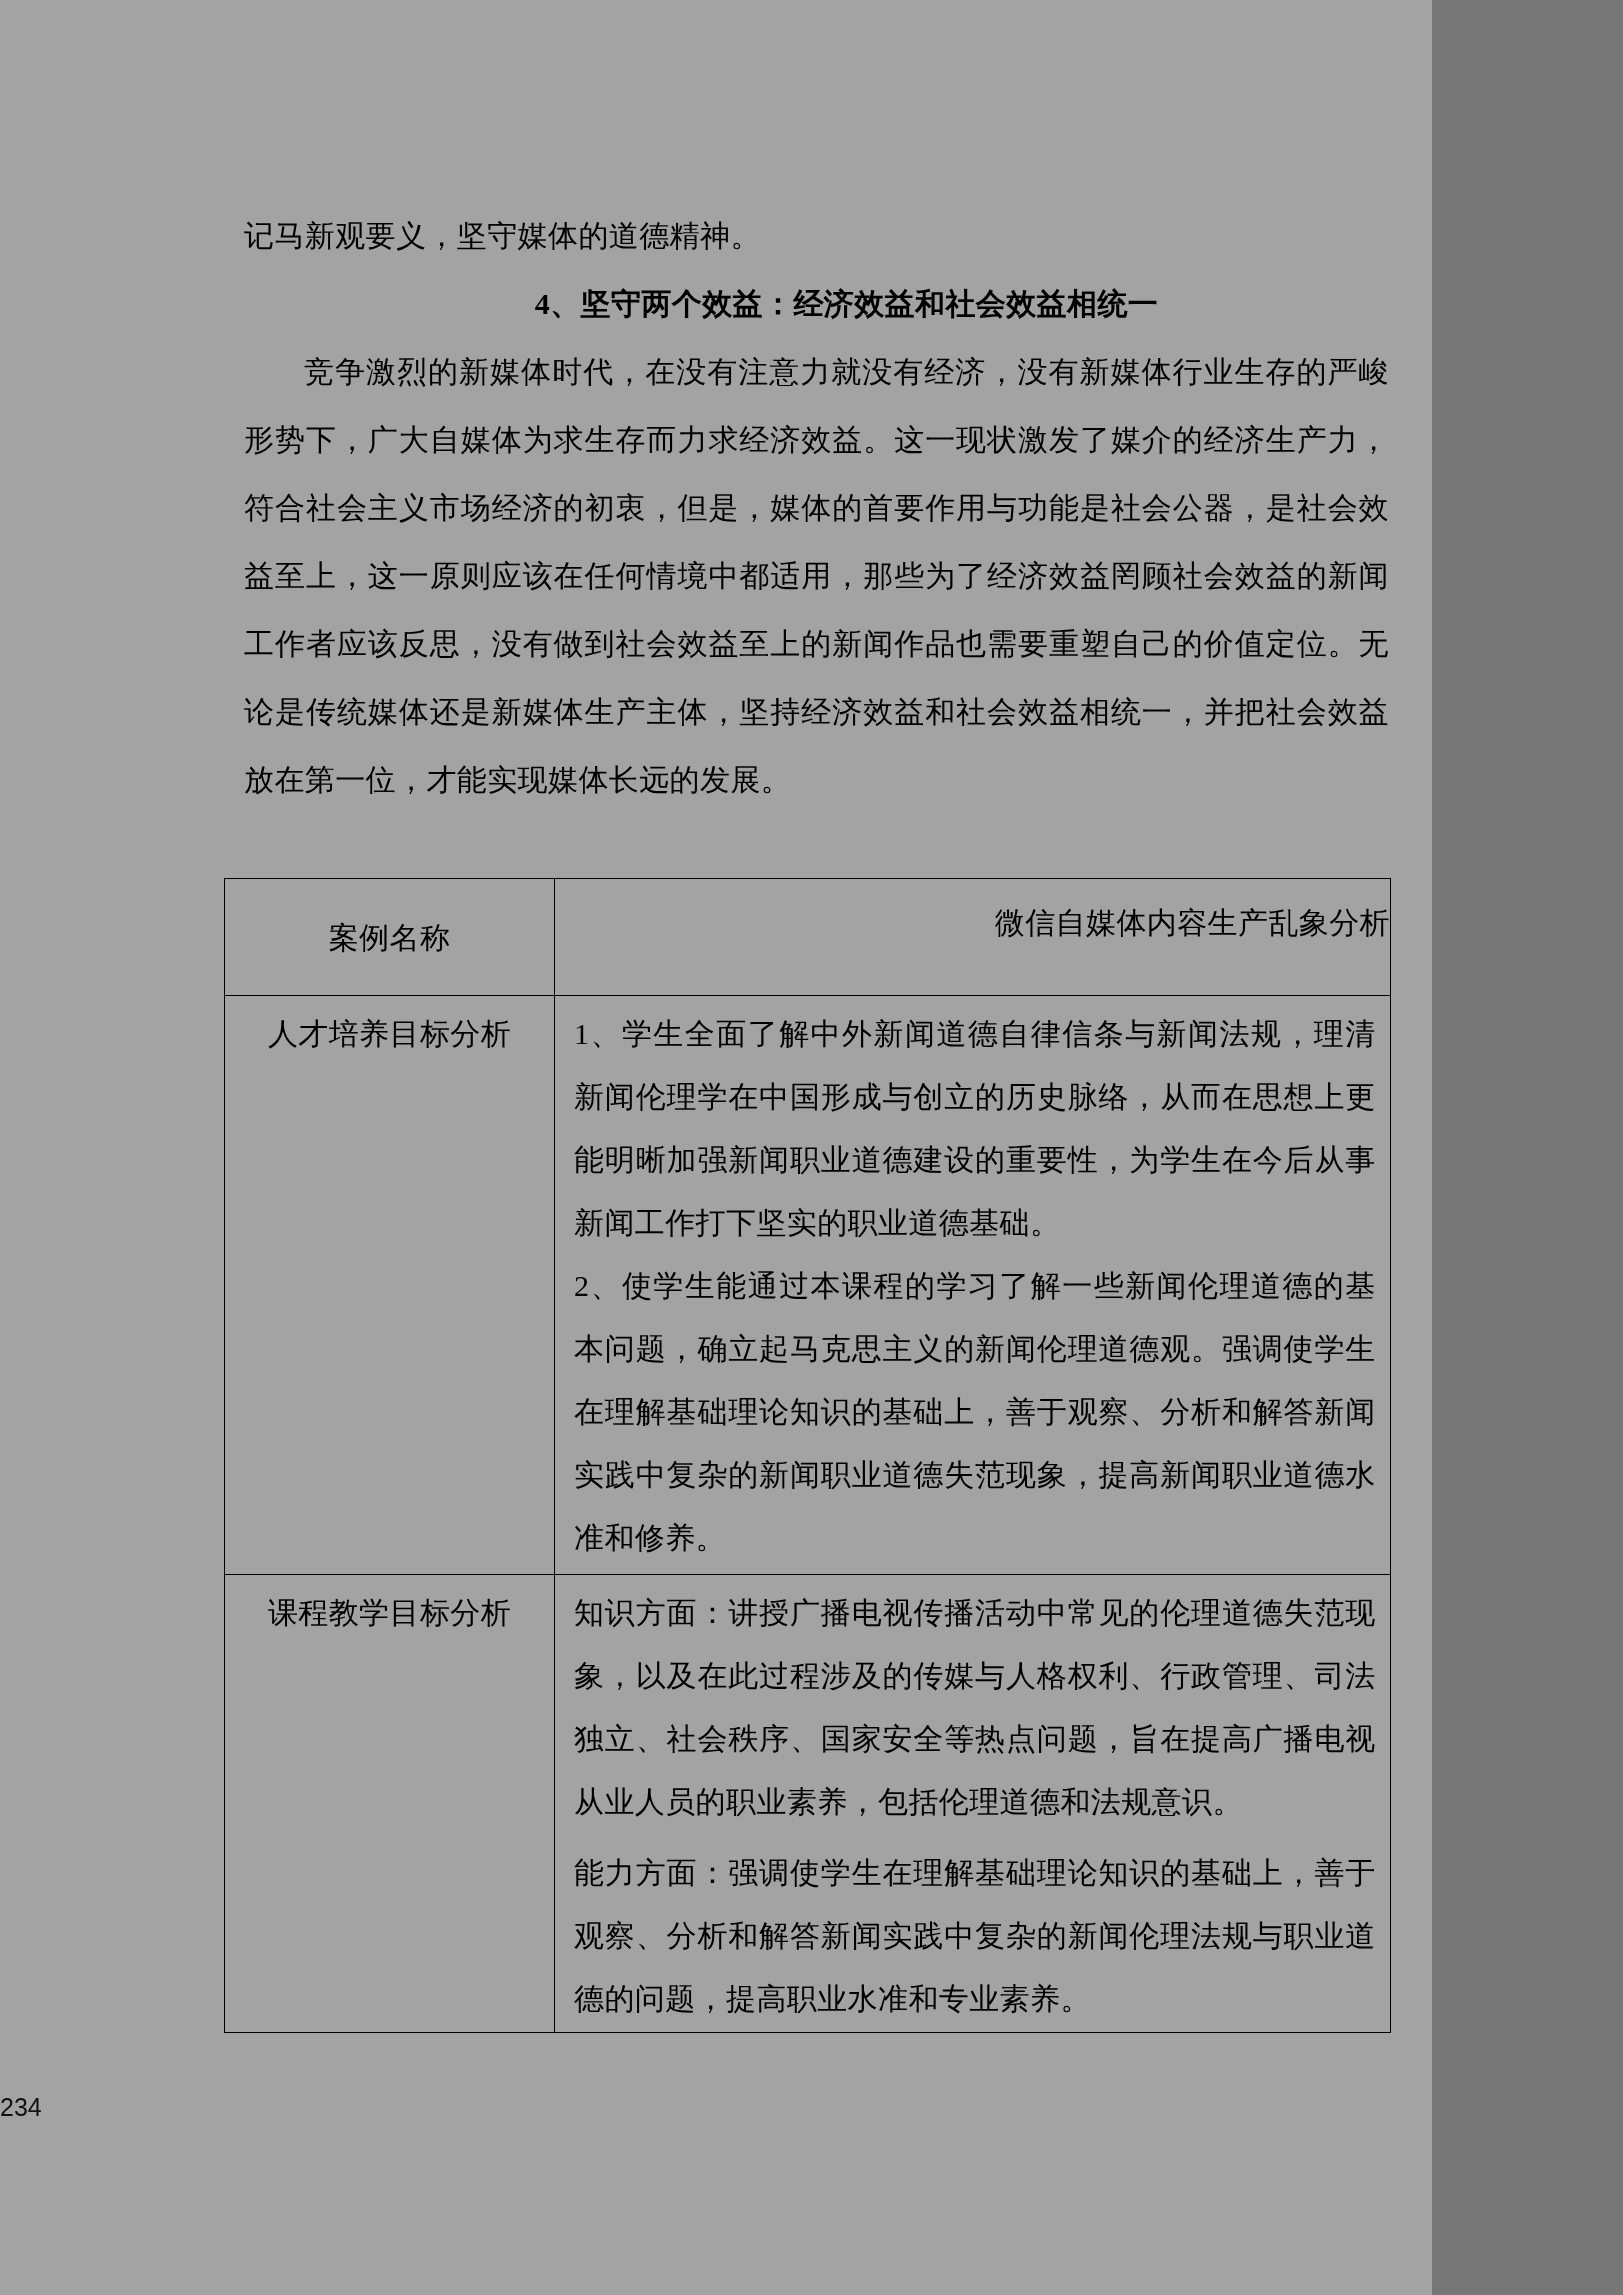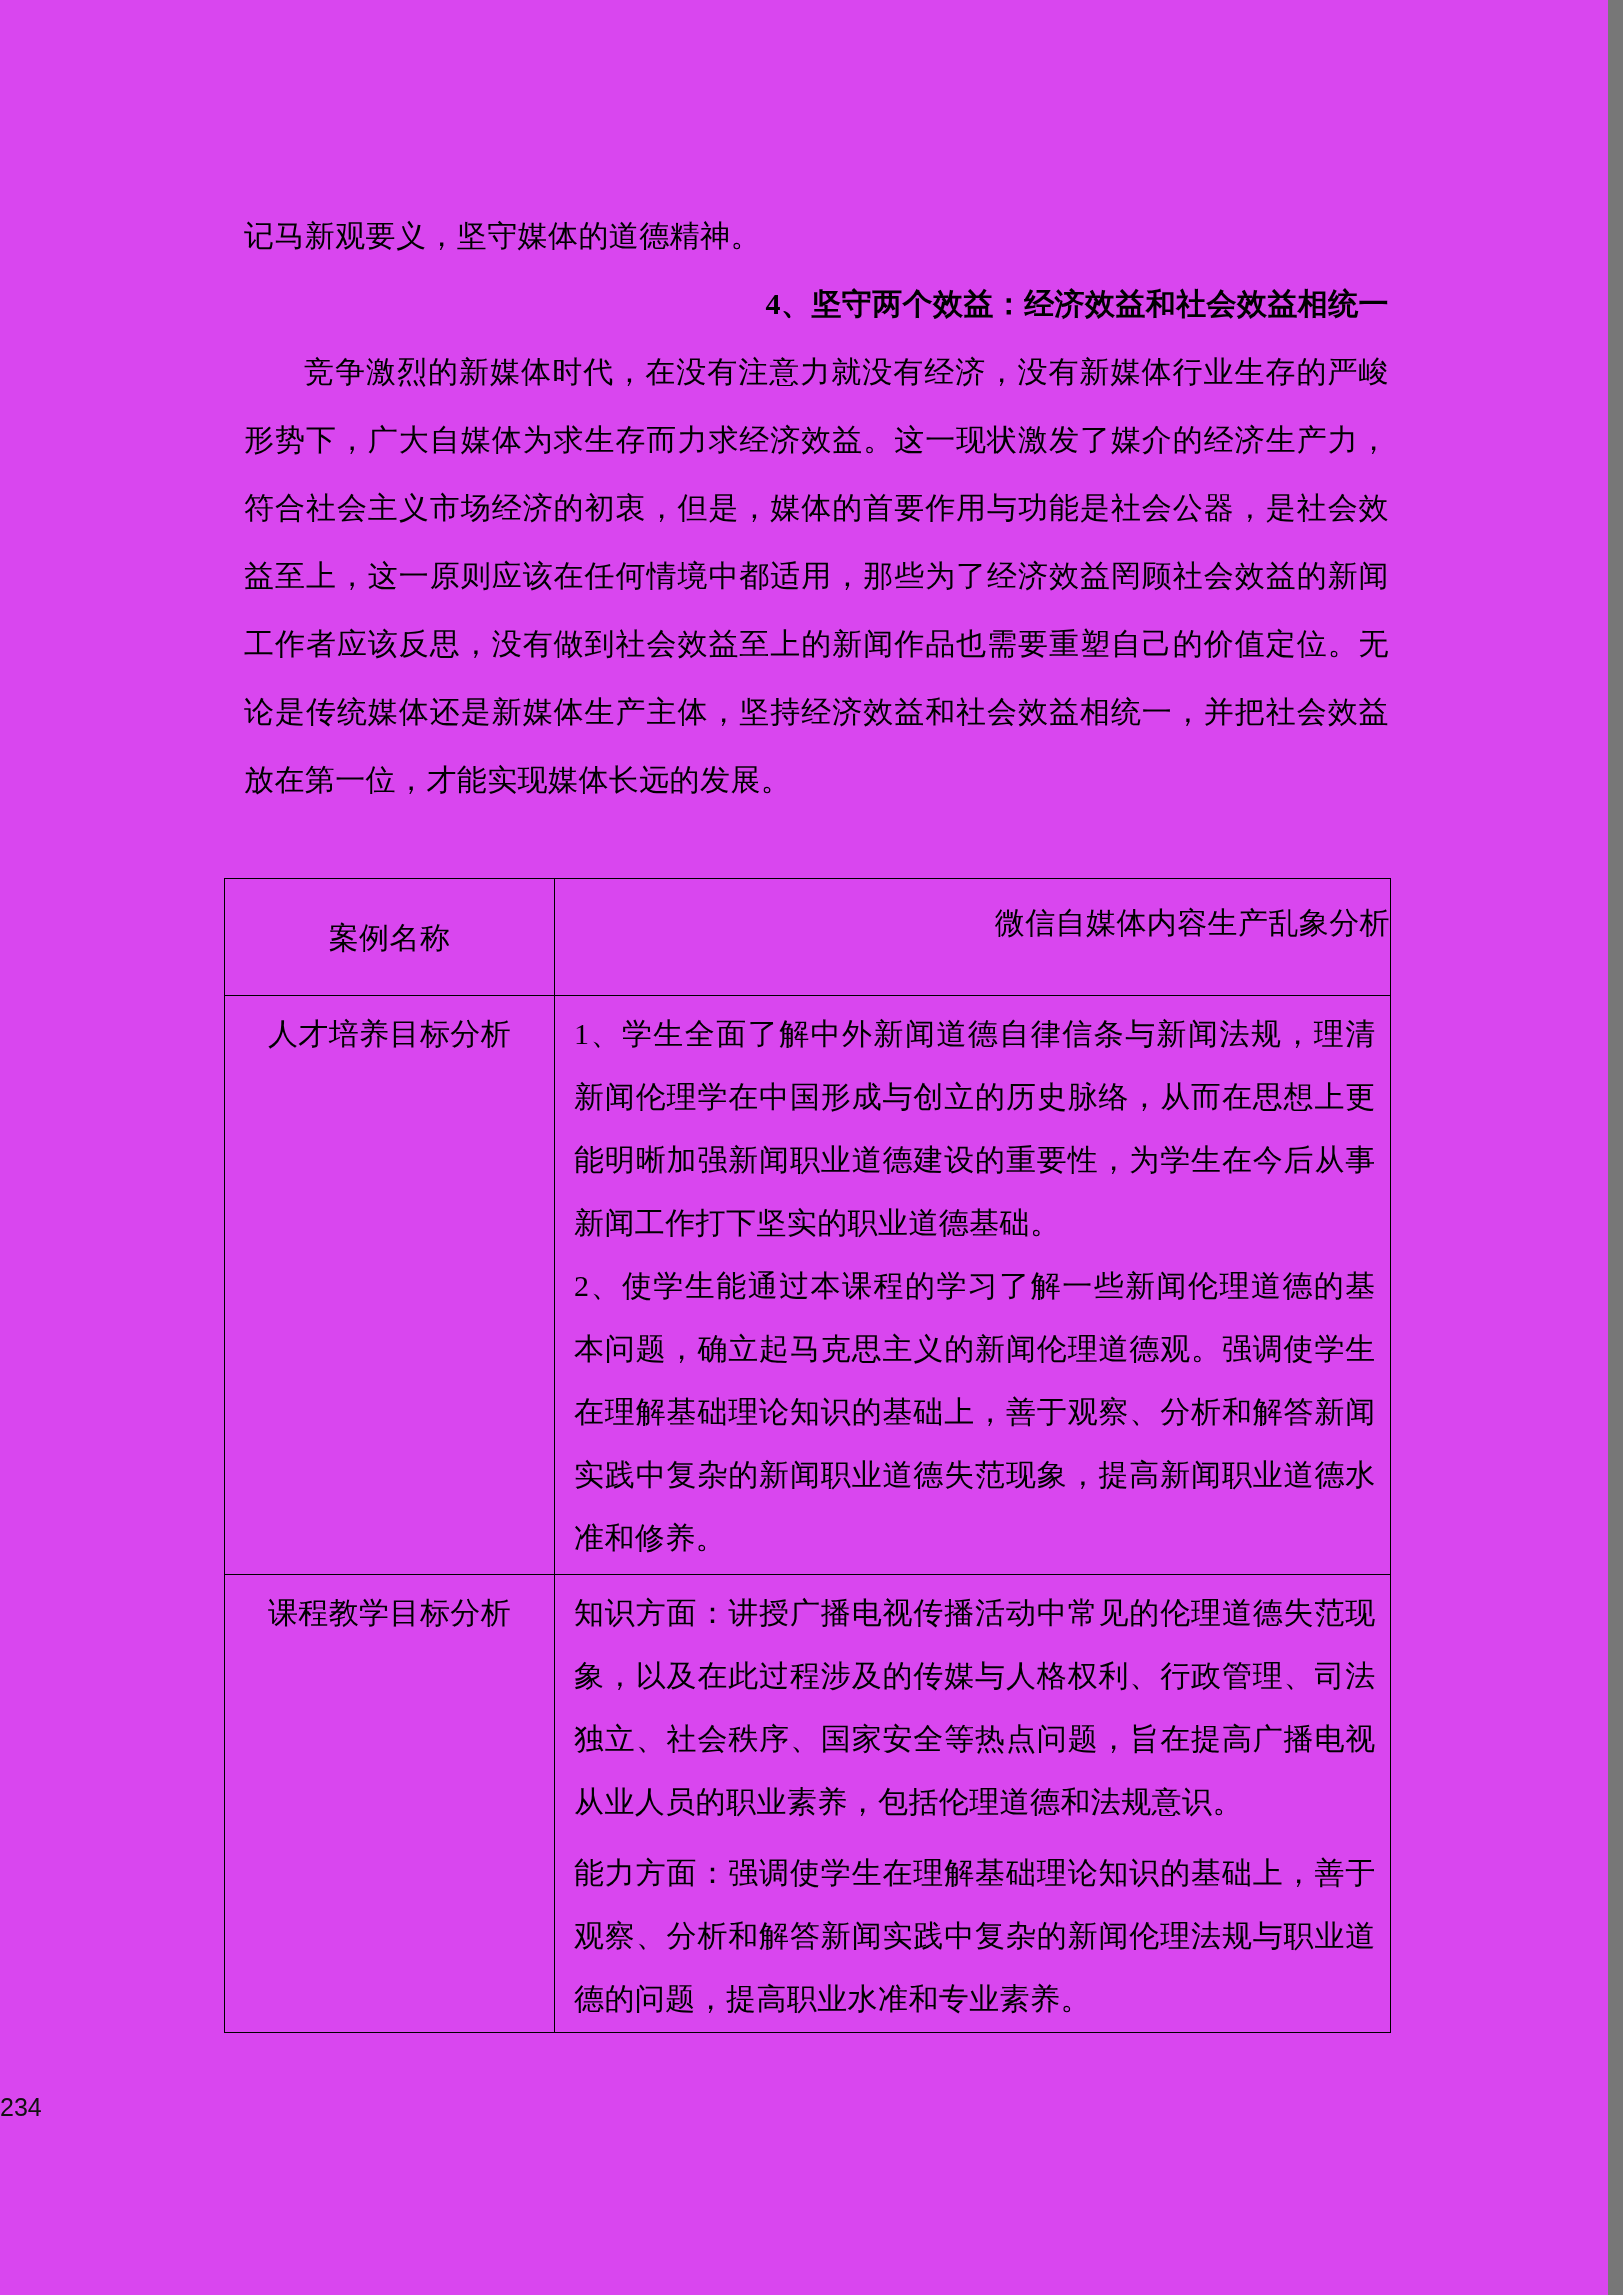--- a/index.html
+++ b/index.html
@@ -1,39 +1,39 @@
 <!DOCTYPE html>
 <html style="font-size:12.7px"><head>
 <meta charset="utf-8">
 <style>
   html, body { margin: 0; padding: 0; background: #777; }
   .page {
     position: relative;
-    width: 1608px;
+    width: 1432px;
     height: 2295px;
-    background: #d946ef;
+    background: #a3a3a3;
     font-family: "Liberation Serif", "DejaVu Serif", serif;
     color: #000000;
     overflow: hidden;
   }
   .textblock {
     position: absolute;
     left: 244px;
     top: 202px;
     width: 1145px;
   }
   .textblock p {
     margin: 0;
     font-size: 30px;
     line-height: 68px;
     text-align: justify;
     letter-spacing: 0.4px;
   }
   p.indent2 { text-indent: 60px; }
-  p.doc-heading { font-weight: bold; text-align: right; }
+  p.doc-heading { font-weight: bold; text-align: center; }
   .tablewrap {
     position: absolute;
     left: 224px;
     top: 878px;
     width: 1166px;
   }
   table.case-table {
     border-collapse: collapse;
     table-layout: fixed;
     width: 1166px;

